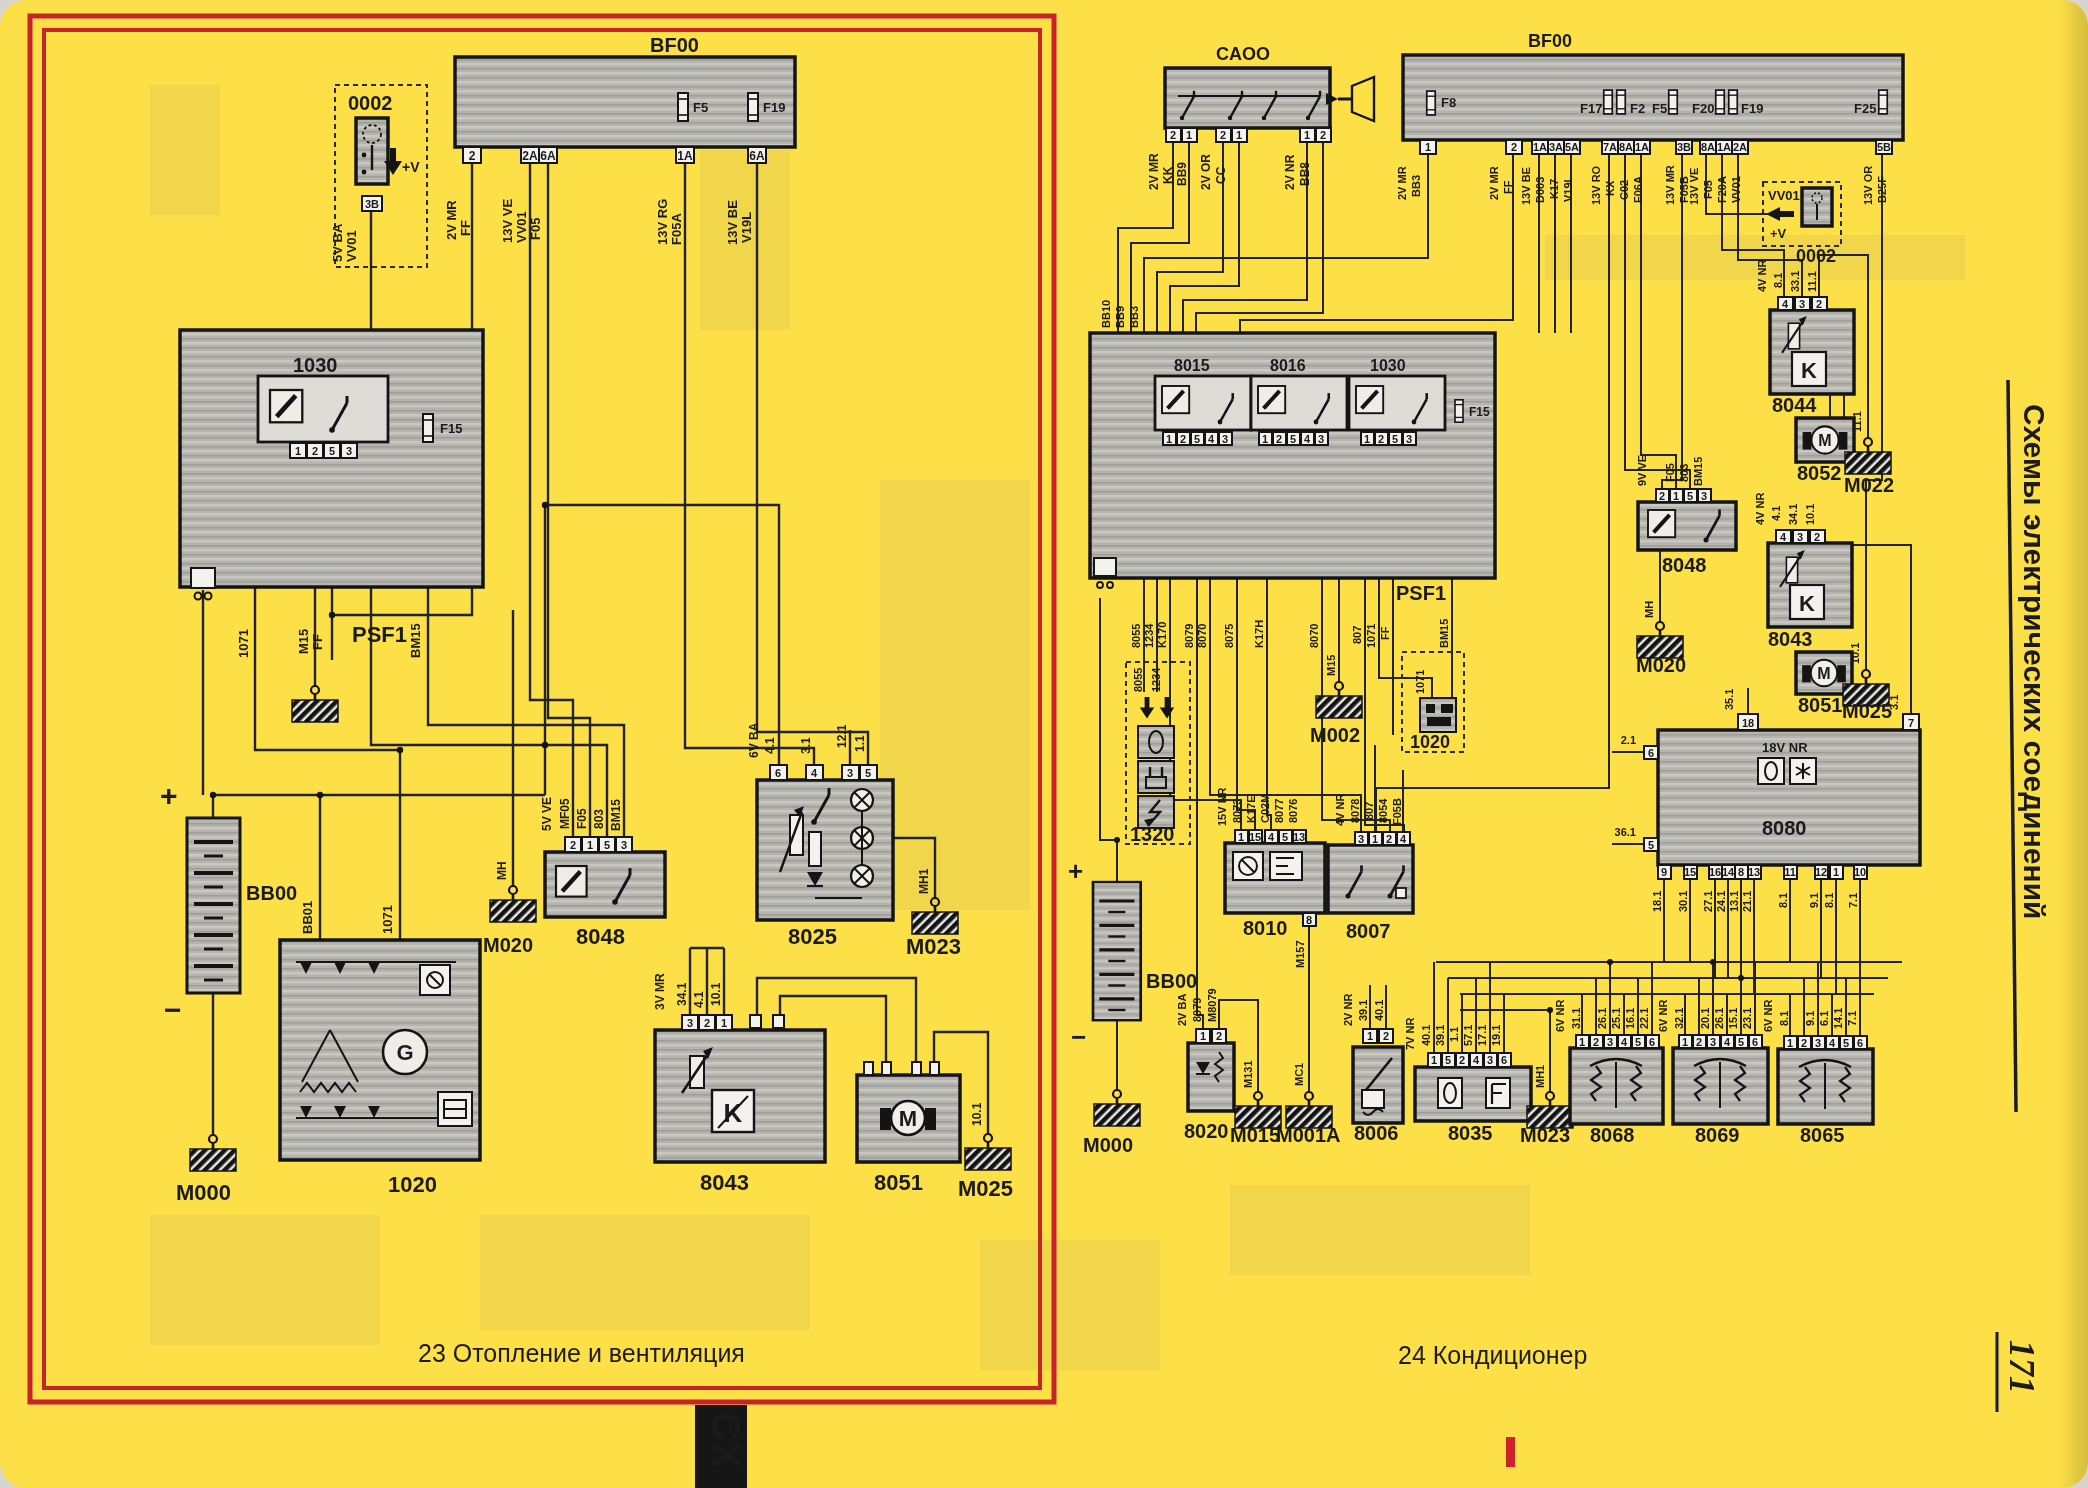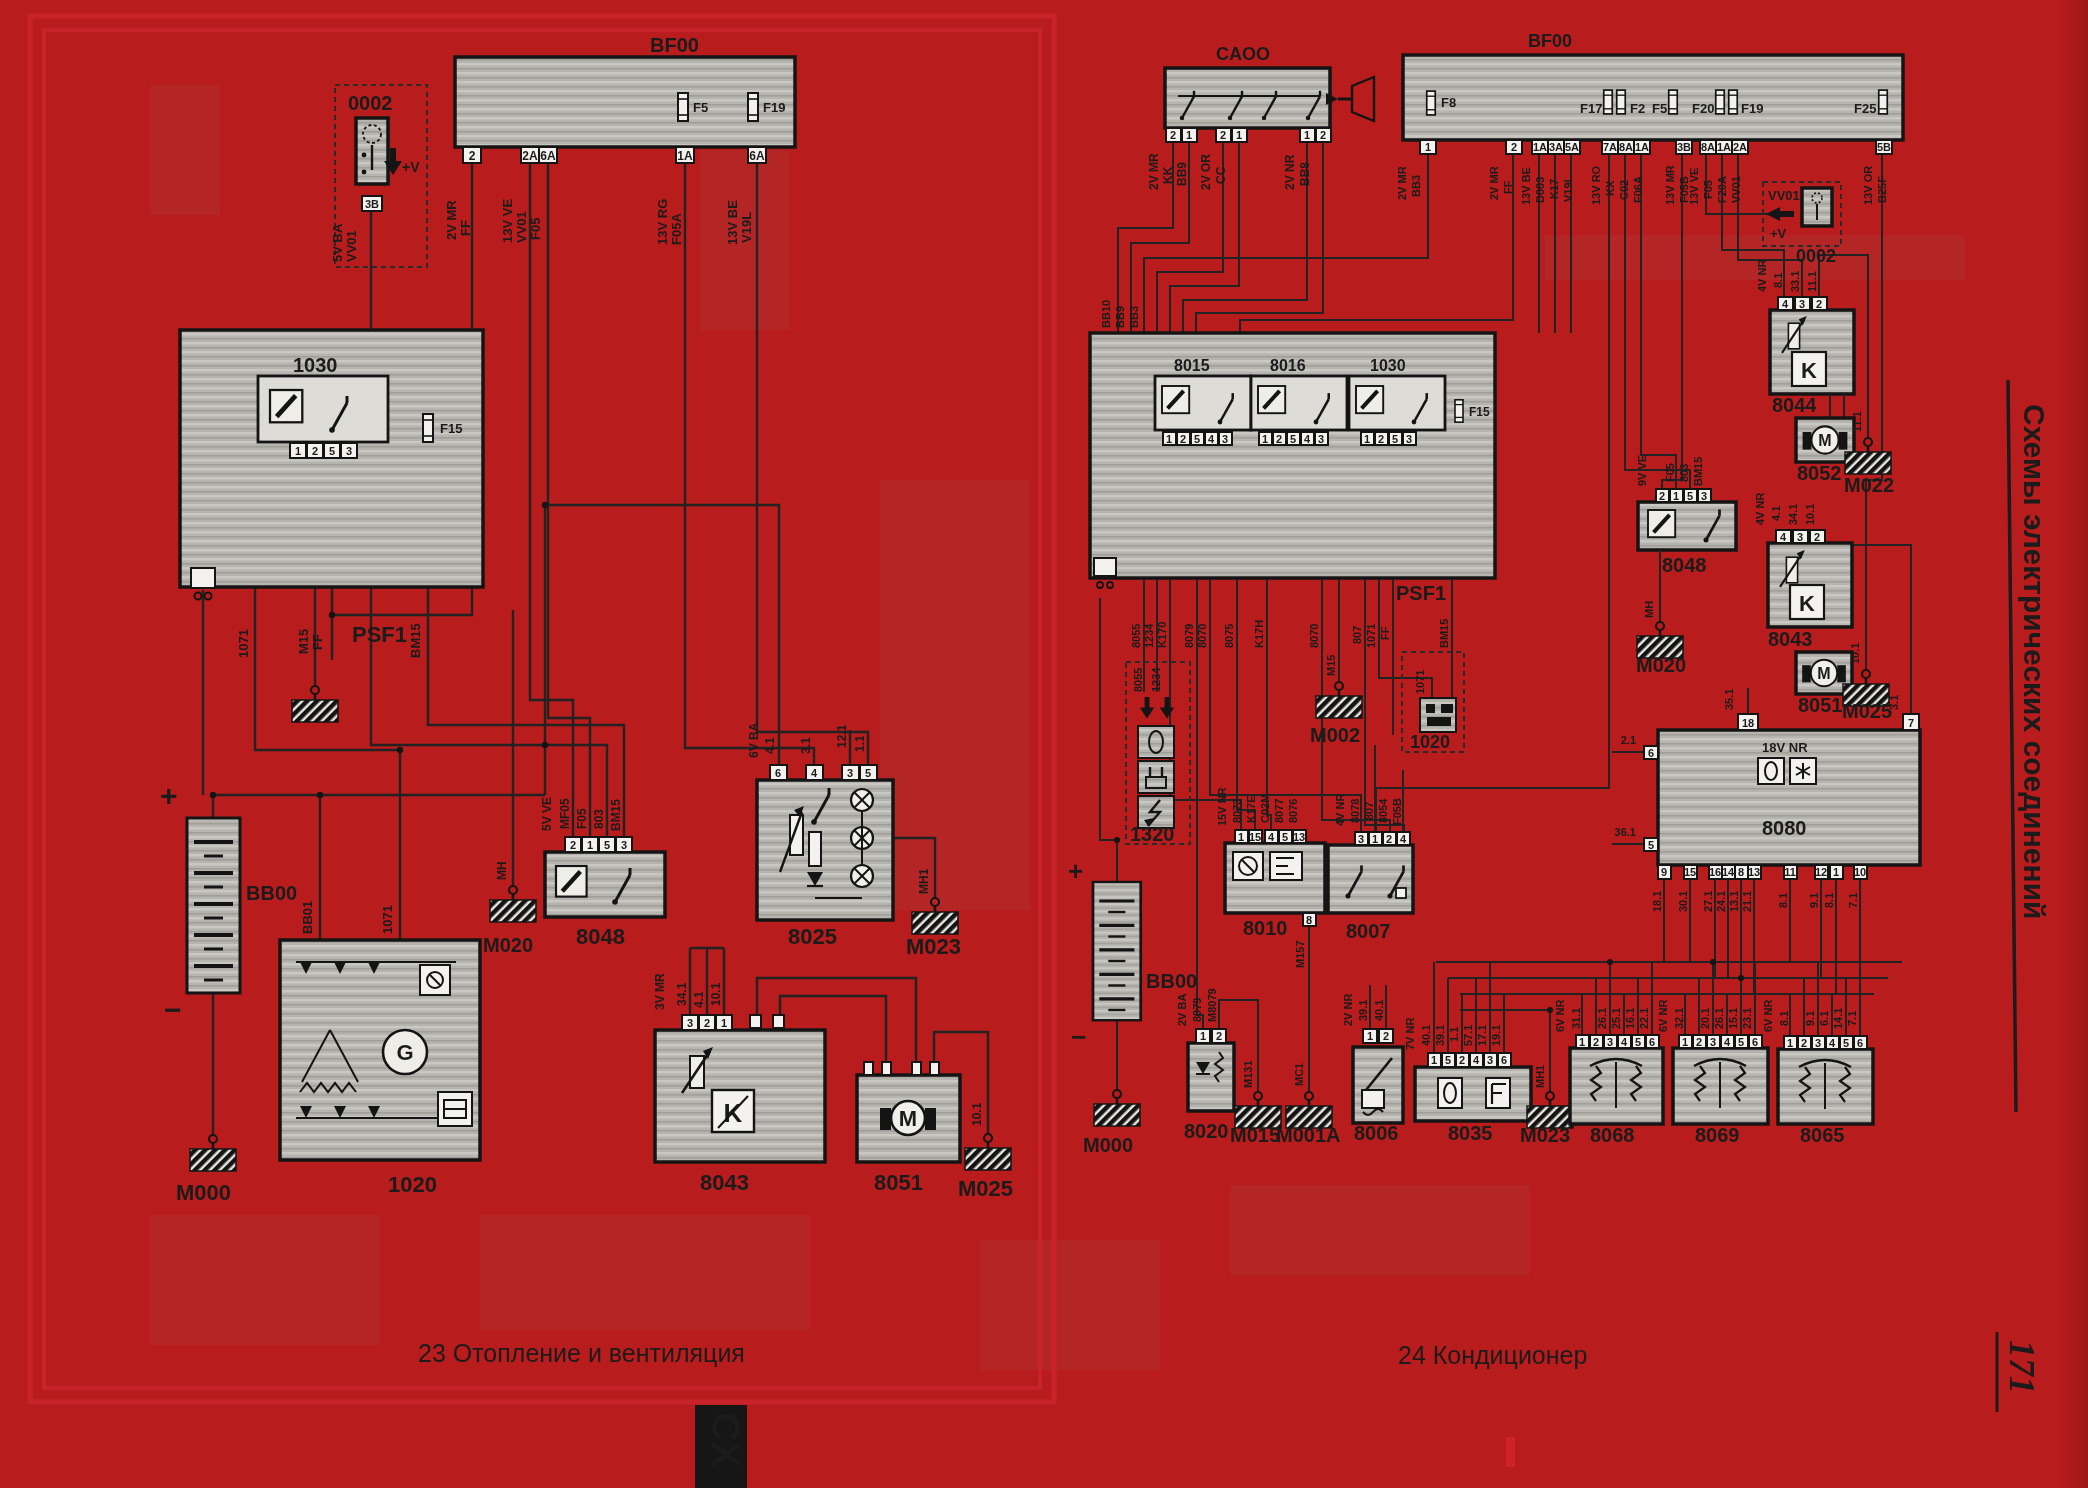--- a/index.html
+++ b/index.html
@@ -1,17 +1,17 @@
 <!DOCTYPE html>
 <html><head>
 <meta charset="utf-8">
 <style>
   html,body{margin:0;padding:0;background:#d8d5cf;}
-  .page{position:relative;width:2088px;height:1488px;background:#b91c1c;overflow:hidden;
-        font-family:"Liberation Sans",sans-serif;}
+  .page{position:relative;width:2088px;height:1488px;background:#fde047;overflow:hidden;
+        font-family:"Liberation Sans",sans-serif;border-radius:26px;}
   svg{position:absolute;left:0;top:0;}
   text{fill:#1b1b1b;font-family:"Liberation Sans",sans-serif;font-weight:bold;}
   .s11{font-size:11px}.s12{font-size:12px}.s13{font-size:13px}.s14{font-size:14px}
   .s16{font-size:16px}.s18{font-size:18px}.s20{font-size:20px}.s22{font-size:22px}
   .s25{font-size:25px;font-weight:normal}.s26{font-size:26px}.s30{font-size:30px}
   .ser{font-family:"Liberation Serif",serif;font-style:italic;font-size:36px}
   .wire{stroke:#222;stroke-width:2.4;fill:none}
   .wireT{stroke:#222;stroke-width:2;fill:none}
   .box{fill:url(#gz);stroke:#141414;stroke-width:3.5}
   .ibox{fill:#dedcd6;stroke:#141414;stroke-width:2.8}

